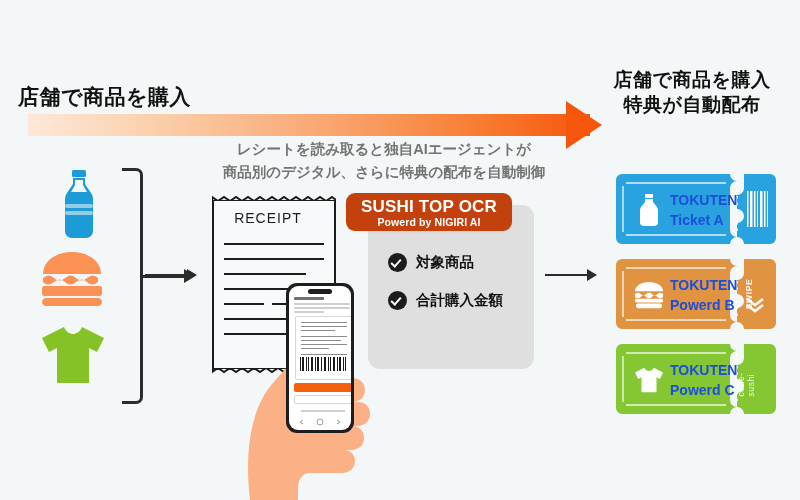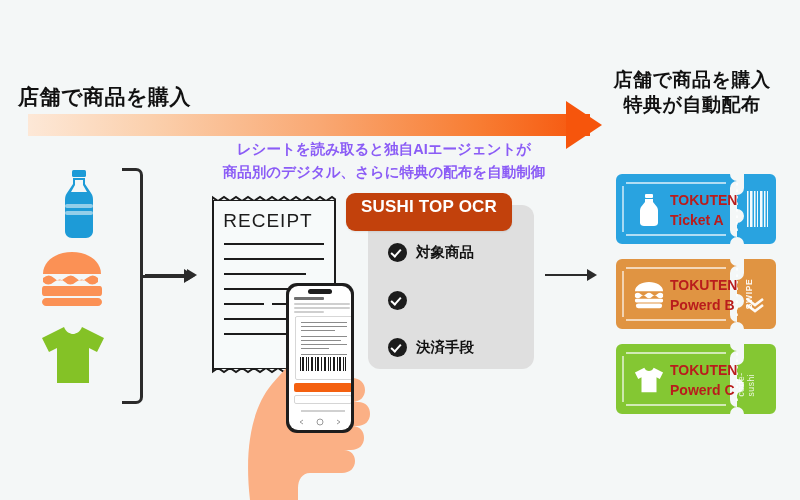--- a/index.html
+++ b/index.html
@@ -27,21 +27,21 @@
 
   
   #arrow-band{position:absolute;left:28px;top:114px;width:562px;height:22px;
     background:linear-gradient(to right,#fde8d7 0%,#fbd0ad 22%,#f9a873 52%,#f87d33 80%,#f6550c 100%);}
   #arrow-head{position:absolute;left:566px;top:101px;width:0;height:0;
     border-top:24px solid transparent;border-bottom:24px solid transparent;
     border-left:36px solid #f6550c;}
 
   
   #sub-cap{position:absolute;left:213px;top:138px;width:342px;text-align:center;
-    font-size:14.5px;font-weight:bold;color:#8b5cf6;line-height:1.62;}
+    font-size:14.5px;font-weight:bold;color:#737373;line-height:1.62;}
 
   
   .prod{position:absolute;}
   #prod-bottle{left:55px;top:170px;}
   #prod-burger{left:40px;top:250px;}
   #prod-shirt{left:40px;top:325px;}
 
   
   #bracket{position:absolute;left:122px;top:168px;width:18px;height:230px;
     border:3px solid #2b2b2b;border-left:none;border-radius:0 7px 7px 0;}
@@ -50,21 +50,21 @@
     border-top:7px solid transparent;border-bottom:7px solid transparent;border-left:11px solid #2b2b2b;}
 
   
   #receipt{position:absolute;left:212px;top:200px;width:124px;height:170px;
     background:#f7fafa;border:2px solid #1c1c1c;border-top:none;border-bottom:none;box-sizing:border-box;}
   .zig{position:absolute;left:212px;width:124px;height:8px;overflow:hidden;}
   .zig svg{display:block;}
   #zig-top{top:193px;}
   #zig-bot{top:368px;}
   #receipt-title{position:absolute;left:212px;top:210px;width:112px;text-align:center;
-    font-size:19px;letter-spacing:1px;color:#1c1c1c;font-family:"Liberation Sans",sans-serif;}
+    font-size:14px;letter-spacing:1px;color:#1c1c1c;font-family:"Liberation Sans",sans-serif;}
   .rline{position:absolute;background:#1c1c1c;height:2px;}
 
   
   #hand{position:absolute;left:232px;top:288px;width:140px;height:212px;}
 
   
   #phone{position:absolute;left:286px;top:283px;width:68px;height:150px;
     background:#1d1d1d;border-radius:11px;padding:3px;box-sizing:border-box;}
   #phone-screen{width:100%;height:100%;background:#ffffff;border-radius:9px;position:relative;overflow:hidden;}
   #notch{position:absolute;left:50%;top:3px;transform:translateX(-50%);width:24px;height:5px;background:#1d1d1d;border-radius:3px;}
@@ -79,33 +79,33 @@
 
   
   #card{position:absolute;left:368px;top:205px;width:166px;height:164px;
     background:#dfdfdf;border-radius:12px;}
   #badge{position:absolute;left:346px;top:193px;width:166px;height:38px;
     background:#c2410c;border-radius:9px;text-align:center;color:#fff;
     box-shadow:0 1px 2px rgba(0,0,0,.08);}
   #badge-main{font-size:17px;font-weight:bold;line-height:1.05;padding-top:5px;letter-spacing:.2px;}
   #badge-sub{font-size:10.5px;font-weight:bold;line-height:1.2;letter-spacing:.1px;}
   .chk-row{position:absolute;left:388px;display:flex;align-items:center;gap:9px;}
-  #chk0{top:243px;} #chk1{top:291px;} #chk2{top:338px;}
+  #chk0{top:253px;} #chk1{top:291px;} #chk2{top:338px;}
   .chk-ic{width:19px;height:19px;border-radius:50%;background:#1c1c1c;position:relative;flex:none;}
   .chk-ic:after{content:"";position:absolute;left:5px;top:4px;width:6px;height:10px;
     border:2px solid #fff;border-top:none;border-left:none;transform:rotate(42deg);box-sizing:border-box;}
   .chk-lb{font-size:14.5px;font-weight:bold;color:#111;white-space:nowrap;}
   .mini-line{position:absolute;height:2px;background:#2b2b2b;}
   .mini-head{position:absolute;width:0;height:0;border-top:6px solid transparent;
     border-bottom:6px solid transparent;border-left:10px solid #2b2b2b;}
 
   
   .ticket{position:absolute;left:616px;width:160px;height:70px;}
   #tk0{top:174px;} #tk1{top:259px;} #tk2{top:344px;}
-  .tk-label{position:absolute;left:54px;top:17px;color:#b91c1c;font-weight:bold;
+  .tk-label{position:absolute;left:54px;top:17px;color:#1d4ed8;font-weight:bold;
     font-size:14px;line-height:1.42;white-space:nowrap;}
   .tk-ic{position:absolute;left:18px;top:20px;width:30px;height:32px;}
   .tk-stub-txt{position:absolute;right:9px;top:50%;transform:translateY(-50%) rotate(180deg);
     writing-mode:vertical-rl;color:#fff;font-size:8.5px;font-weight:bold;letter-spacing:.6px;opacity:.92;}
   .tk-stub-txt.thin{font-weight:normal;opacity:.85;}
 </style>
 </head>
 <body>
 
 <div id="stage">
@@ -227,32 +227,30 @@
         <path d="M14 3 l-3 2 l3 2" stroke="#9a9a9a" stroke-width="1" fill="none"></path>
         <circle cx="31" cy="5" r="3" stroke="#9a9a9a" stroke-width="1" fill="none"></circle>
         <path d="M48 3 l3 2 l-3 2" stroke="#9a9a9a" stroke-width="1" fill="none"></path>
       </svg>
     </div>
   </div>
 
   <div id="card"></div>
   <div id="badge">
     <div id="badge-main">SUSHI TOP OCR</div>
+    <div id="badge-sub">Powerd by NIGIRI AI</div>
   </div>
 
   <div class="chk-row" id="chk0">
     <div class="chk-ic"></div>
     <div class="chk-lb">対象商品</div>
   </div>
   <div class="chk-row" id="chk1">
     <div class="chk-ic"></div>
-  </div>
-  <div class="chk-row" id="chk2">
-    <div class="chk-ic"></div>
-    <div class="chk-lb">決済手段</div>
+    <div class="chk-lb">合計購入金額</div>
   </div>
 
   <div class="mini-line" style="left:145px;top:274px;width:42px;"></div>
   <div class="mini-head" style="left:187px;top:269px;"></div>
   <div class="mini-line" style="left:545px;top:274px;width:42px;"></div>
   <div class="mini-head" style="left:587px;top:269px;"></div>
 
   <div class="ticket" id="tk0">
     <svg width="160" height="70" viewBox="0 0 160 70">
       <path d="M6 0 h108 a7 7 0 0 0 7 7 a7 7 0 0 0 -7 7 v42 a7 7 0 0 0 7 7 a7 7 0 0 0 -7 7 h-108 a6 6 0 0 1 -6 -6 v-58 a6 6 0 0 1 6 -6 z" fill="#29a3e0"></path>

